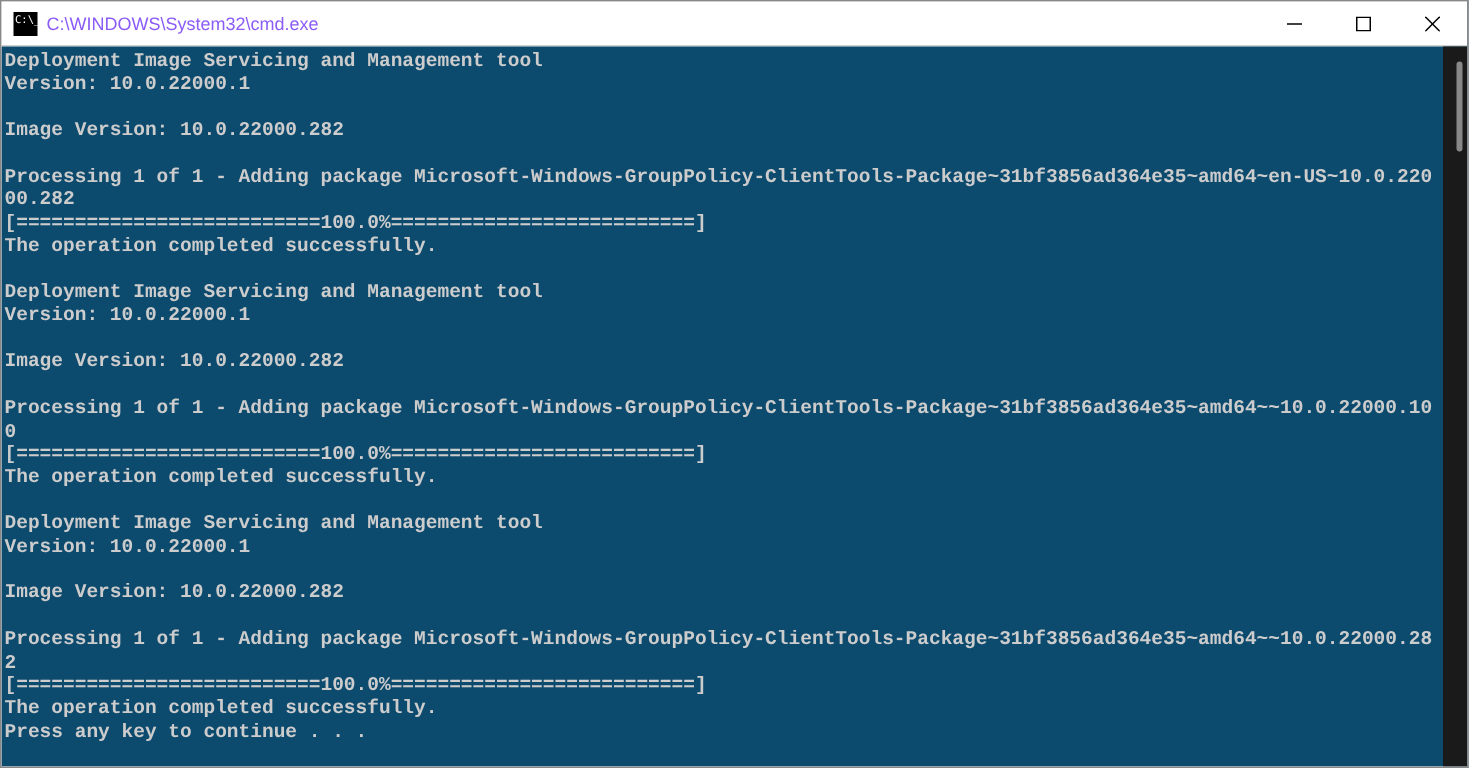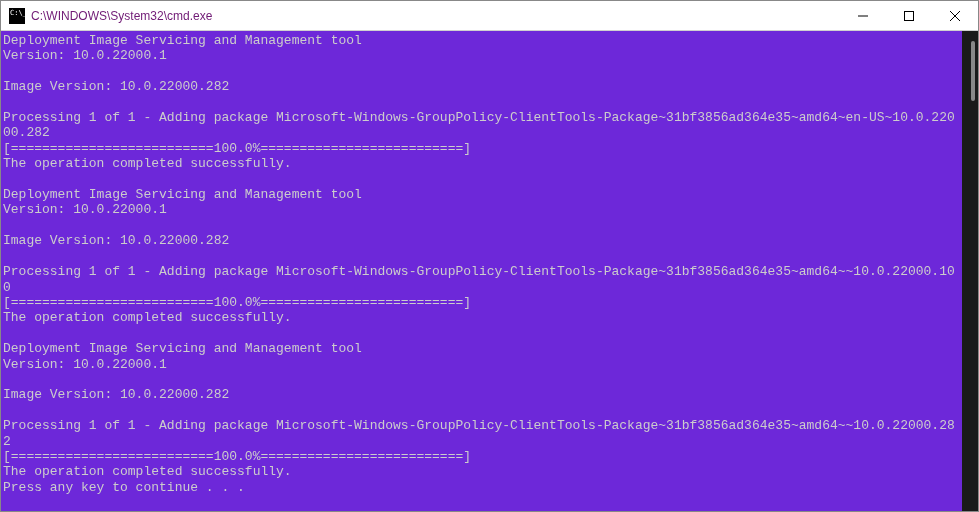--- a/index.html
+++ b/index.html
@@ -32,41 +32,42 @@
     position: absolute;
     color: #fff;
     font-size: 7px;
     font-family: Consolas, monospace;
     top: 2px;
     left: 1px;
     line-height: 6px;
   }
   .titlebar-title {
     font-size: 12px;
-    color: #701a75;
+    color: #8b5cf6;
     flex: 0 0 auto;
   }
   .titlebar-spacer { flex: 1; }
   .winbtn {
     width: 46px;
     height: 30px;
     display: flex;
     align-items: center;
     justify-content: center;
     font-family: "Segoe UI Symbol", sans-serif;
     font-size: 10px;
     color: #000;
   }
   .winbtn svg { stroke: #000; fill: none; }
   .console-area {
     position: relative;
     width: 100%;
     height: calc(100% - 30px);
-    background: #6d28d9;
+    background: #0c4a6e;
     display: flex;
+    font-weight: bold;
   }
   .console {
     flex: 1;
     color: #cccccc;
     font-family: Consolas, "Courier New", monospace;
     font-size: 13px;
     line-height: 15.4px;
     white-space: pre-wrap;
     word-break: break-all;
     padding: 2px 4px 2px 2px;

